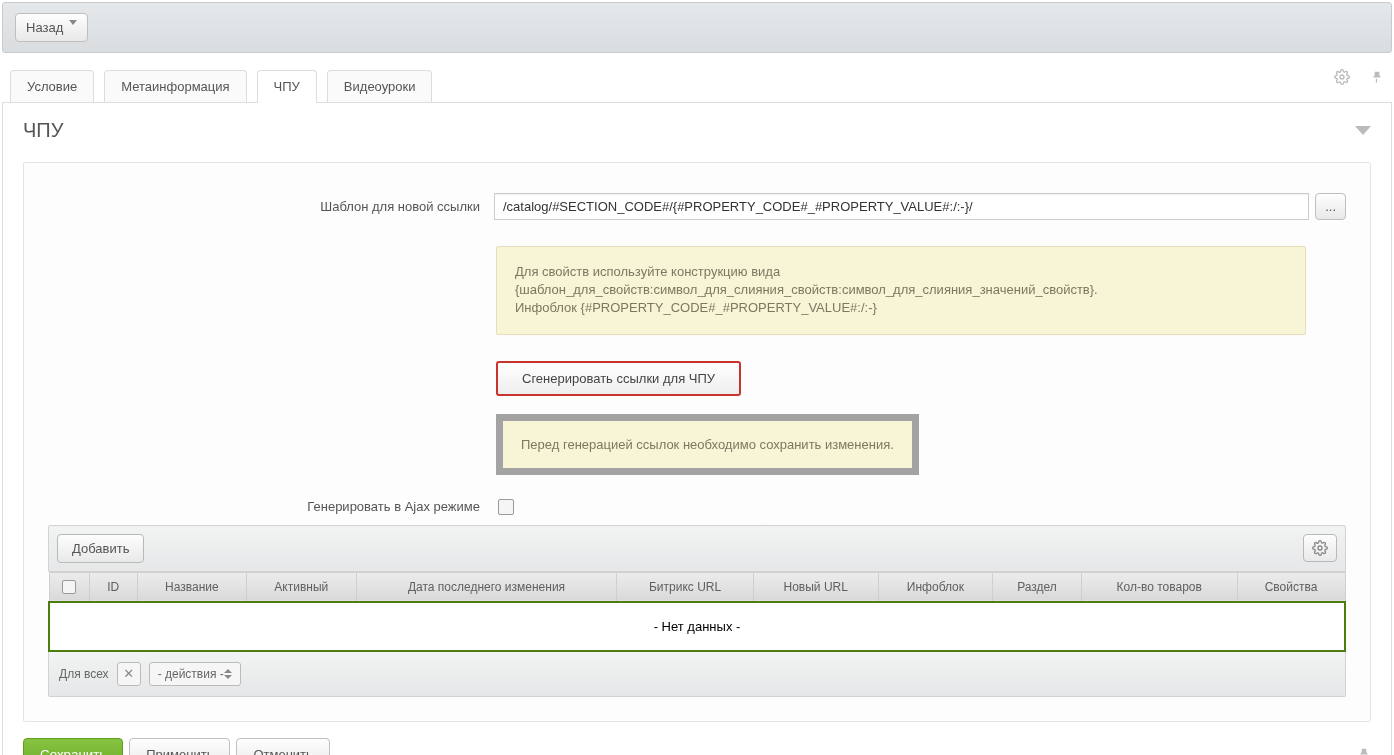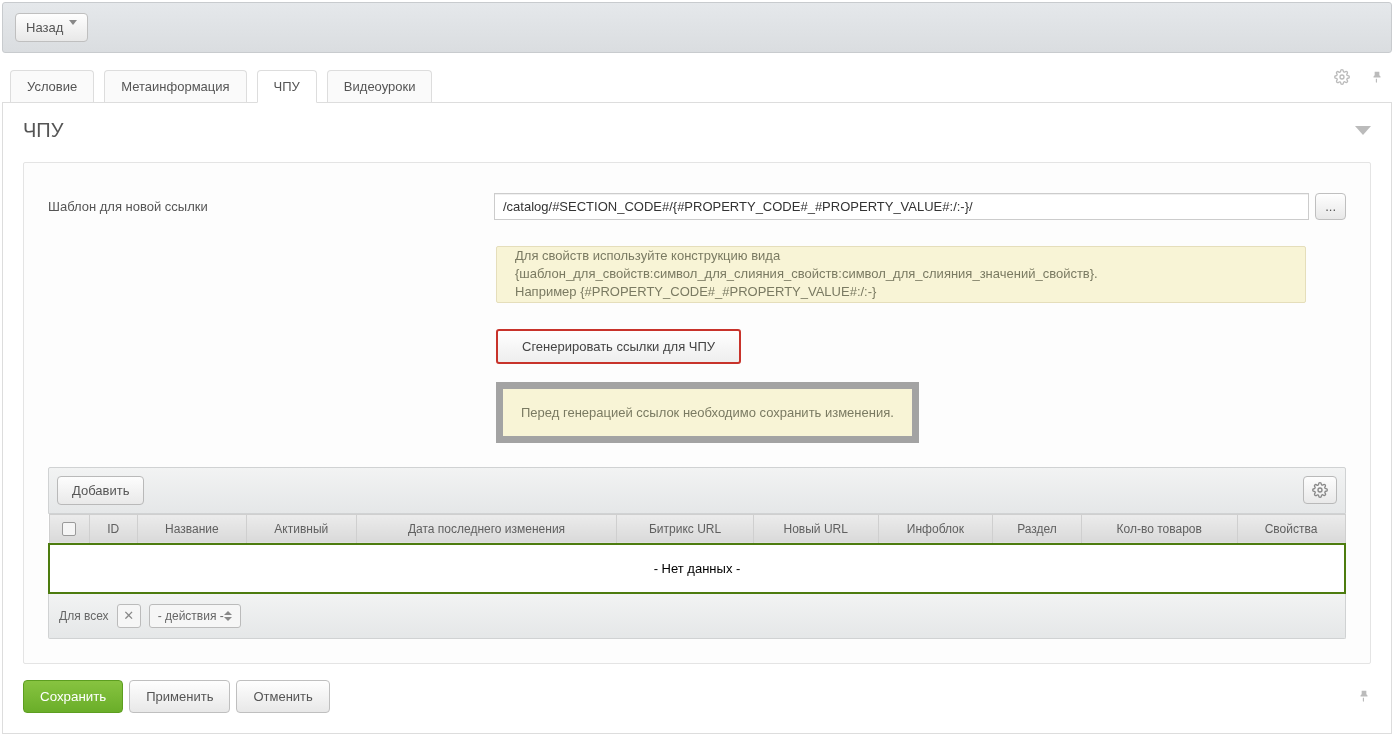--- a/index.html
+++ b/index.html
@@ -60,34 +60,34 @@
 
 .form-area {
   border: 1px solid #e4e4e4; background: #fdfdfd;
   padding: 30px 24px 24px 24px;
   border-radius: 2px;
 }
 .row {
   display: flex; align-items: center; gap: 6px; margin-bottom: 10px;
 }
 .row label.field-label {
-  width: 440px; color: #555; padding-right: 8px;
+  width: 440px; text-align: right; color: #555; padding-right: 8px;
 }
 .text-input {
   flex: 1; border: 1px solid #ccc; box-shadow: 0 1px 0 rgba(0,0,0,.06) inset;
   padding: 5px 8px; font-size: 13px; color: #333; background: #fff;
 }
 .mini-btn {
   background: linear-gradient(#fefefe, #e8e8e8);
   border: 1px solid #bfbfbf; border-radius: 4px;
   padding: 5px 9px; font-size: 13px; cursor: pointer; color: #555;
 }
 .help-block {
   background: #f8f4d6; border: 1px solid #e5debb; color: #7a7a62;
-  padding: 0 18px; margin-left: 448px; margin-right: 40px;
+  padding: 16px 18px; margin-left: 448px; margin-right: 40px;
   margin-top: 26px; border-radius: 2px; line-height: 1.4;
 }
 .action-row { margin: 26px 0 18px 448px; }
 .gen-btn {
   background: linear-gradient(#fff, #eee);
   border: 2px solid #c8332b; border-radius: 3px;
   padding: 8px 24px; font-size: 13px; cursor: pointer; color: #444;
 }
 .warn-block {
   background: #f8f4d6; border: 7px solid #a3a3a3; color: #7a7a62;
@@ -218,31 +218,35 @@
   <div class="form-area">
     <div class="row">
       <label class="field-label">Шаблон для новой ссылки</label>
       <input class="text-input" value="/catalog/#SECTION_CODE#/{#PROPERTY_CODE#_#PROPERTY_VALUE#:/:-}/" style="">
       <button class="mini-btn">...</button>
     </div>
 
     <div class="help-block">
       <div>Для свойств используйте конструкцию вида</div>
       <div>{шаблон_для_свойств:символ_для_слияния_свойств:символ_для_слияния_значений_свойств}.</div>
-      <div>Например {#PROPERTY_CODE#_#PROPERTY_VALUE#:/:-}</div>
+      <div>Инфоблок {#PROPERTY_CODE#_#PROPERTY_VALUE#:/:-}</div>
     </div>
 
     <div class="action-row">
       <button class="gen-btn">Сгенерировать ссылки для ЧПУ</button>
     </div>
 
     <div class="warn-wrap">
       <div class="warn-block">Перед генерацией ссылок необходимо сохранить изменения.</div>
     </div>
 
+    <div class="ajax-row">
+      <label class="field-label">Генерировать в Ajax режиме</label>
+      <div class="checkbox"></div>
+    </div>
 
     <div class="grid-toolbar">
       <button class="add-btn">Добавить</button>
       <div class="spacer"></div>
       <button class="gear-btn">
         <svg width="16" height="16" viewBox="0 0 24 24" fill="none" stroke="currentColor" stroke-width="2">
             <circle cx="12" cy="12" r="3"></circle>
             <path d="M19.4 15a1.65 1.65 0 0 0 .33 1.82l.06.06a2 2 0 1 1-2.83 2.83l-.06-.06a1.65 1.65 0 0 0-1.82-.33 1.65 1.65 0 0 0-1 1.51V21a2 2 0 1 1-4 0v-.09a1.65 1.65 0 0 0-1-1.51 1.65 1.65 0 0 0-1.82.33l-.06.06a2 2 0 1 1-2.83-2.83l.06-.06a1.65 1.65 0 0 0 .33-1.82 1.65 1.65 0 0 0-1.51-1H3a2 2 0 1 1 0-4h.09a1.65 1.65 0 0 0 1.51-1 1.65 1.65 0 0 0-.33-1.82l-.06-.06a2 2 0 1 1 2.83-2.83l.06.06a1.65 1.65 0 0 0 1.82.33h0a1.65 1.65 0 0 0 1-1.51V3a2 2 0 1 1 4 0v.09a1.65 1.65 0 0 0 1 1.51h0a1.65 1.65 0 0 0 1.82-.33l.06-.06a2 2 0 1 1 2.83 2.83l-.06.06a1.65 1.65 0 0 0-.33 1.82v0a1.65 1.65 0 0 0 1.51 1H21a2 2 0 1 1 0 4h-.09a1.65 1.65 0 0 0-1.51 1z"></path>
           </svg>
       </button>

